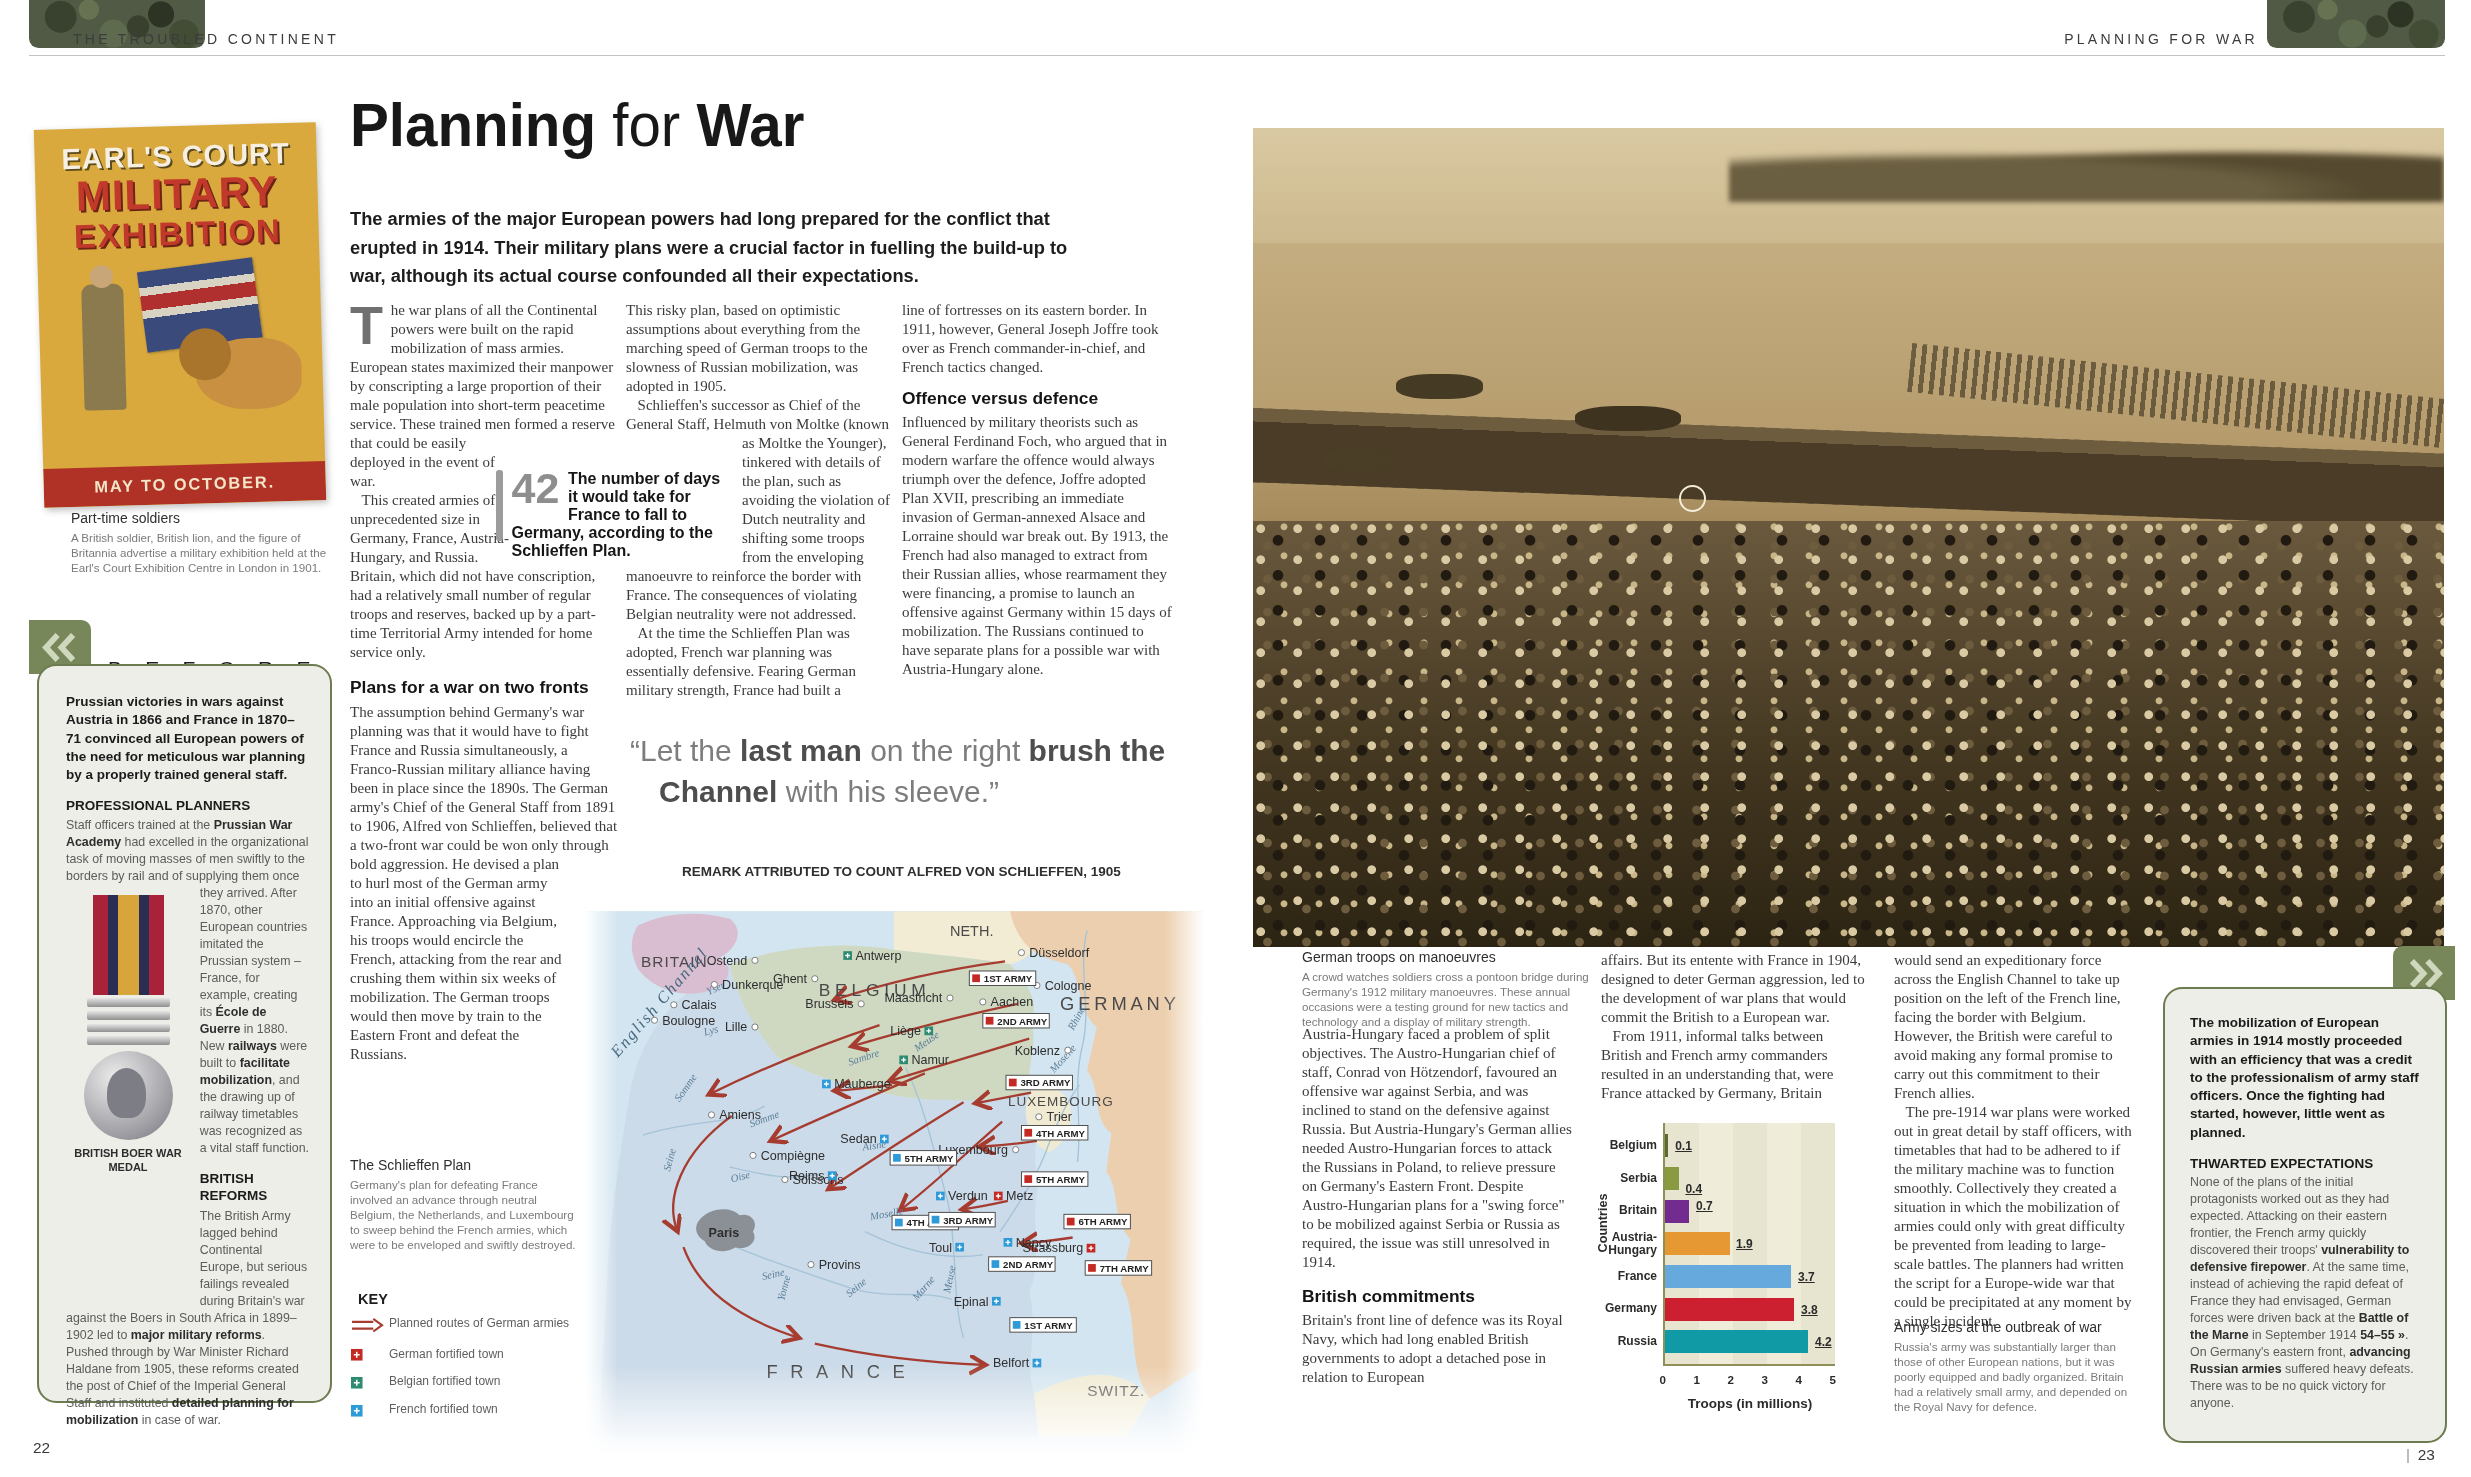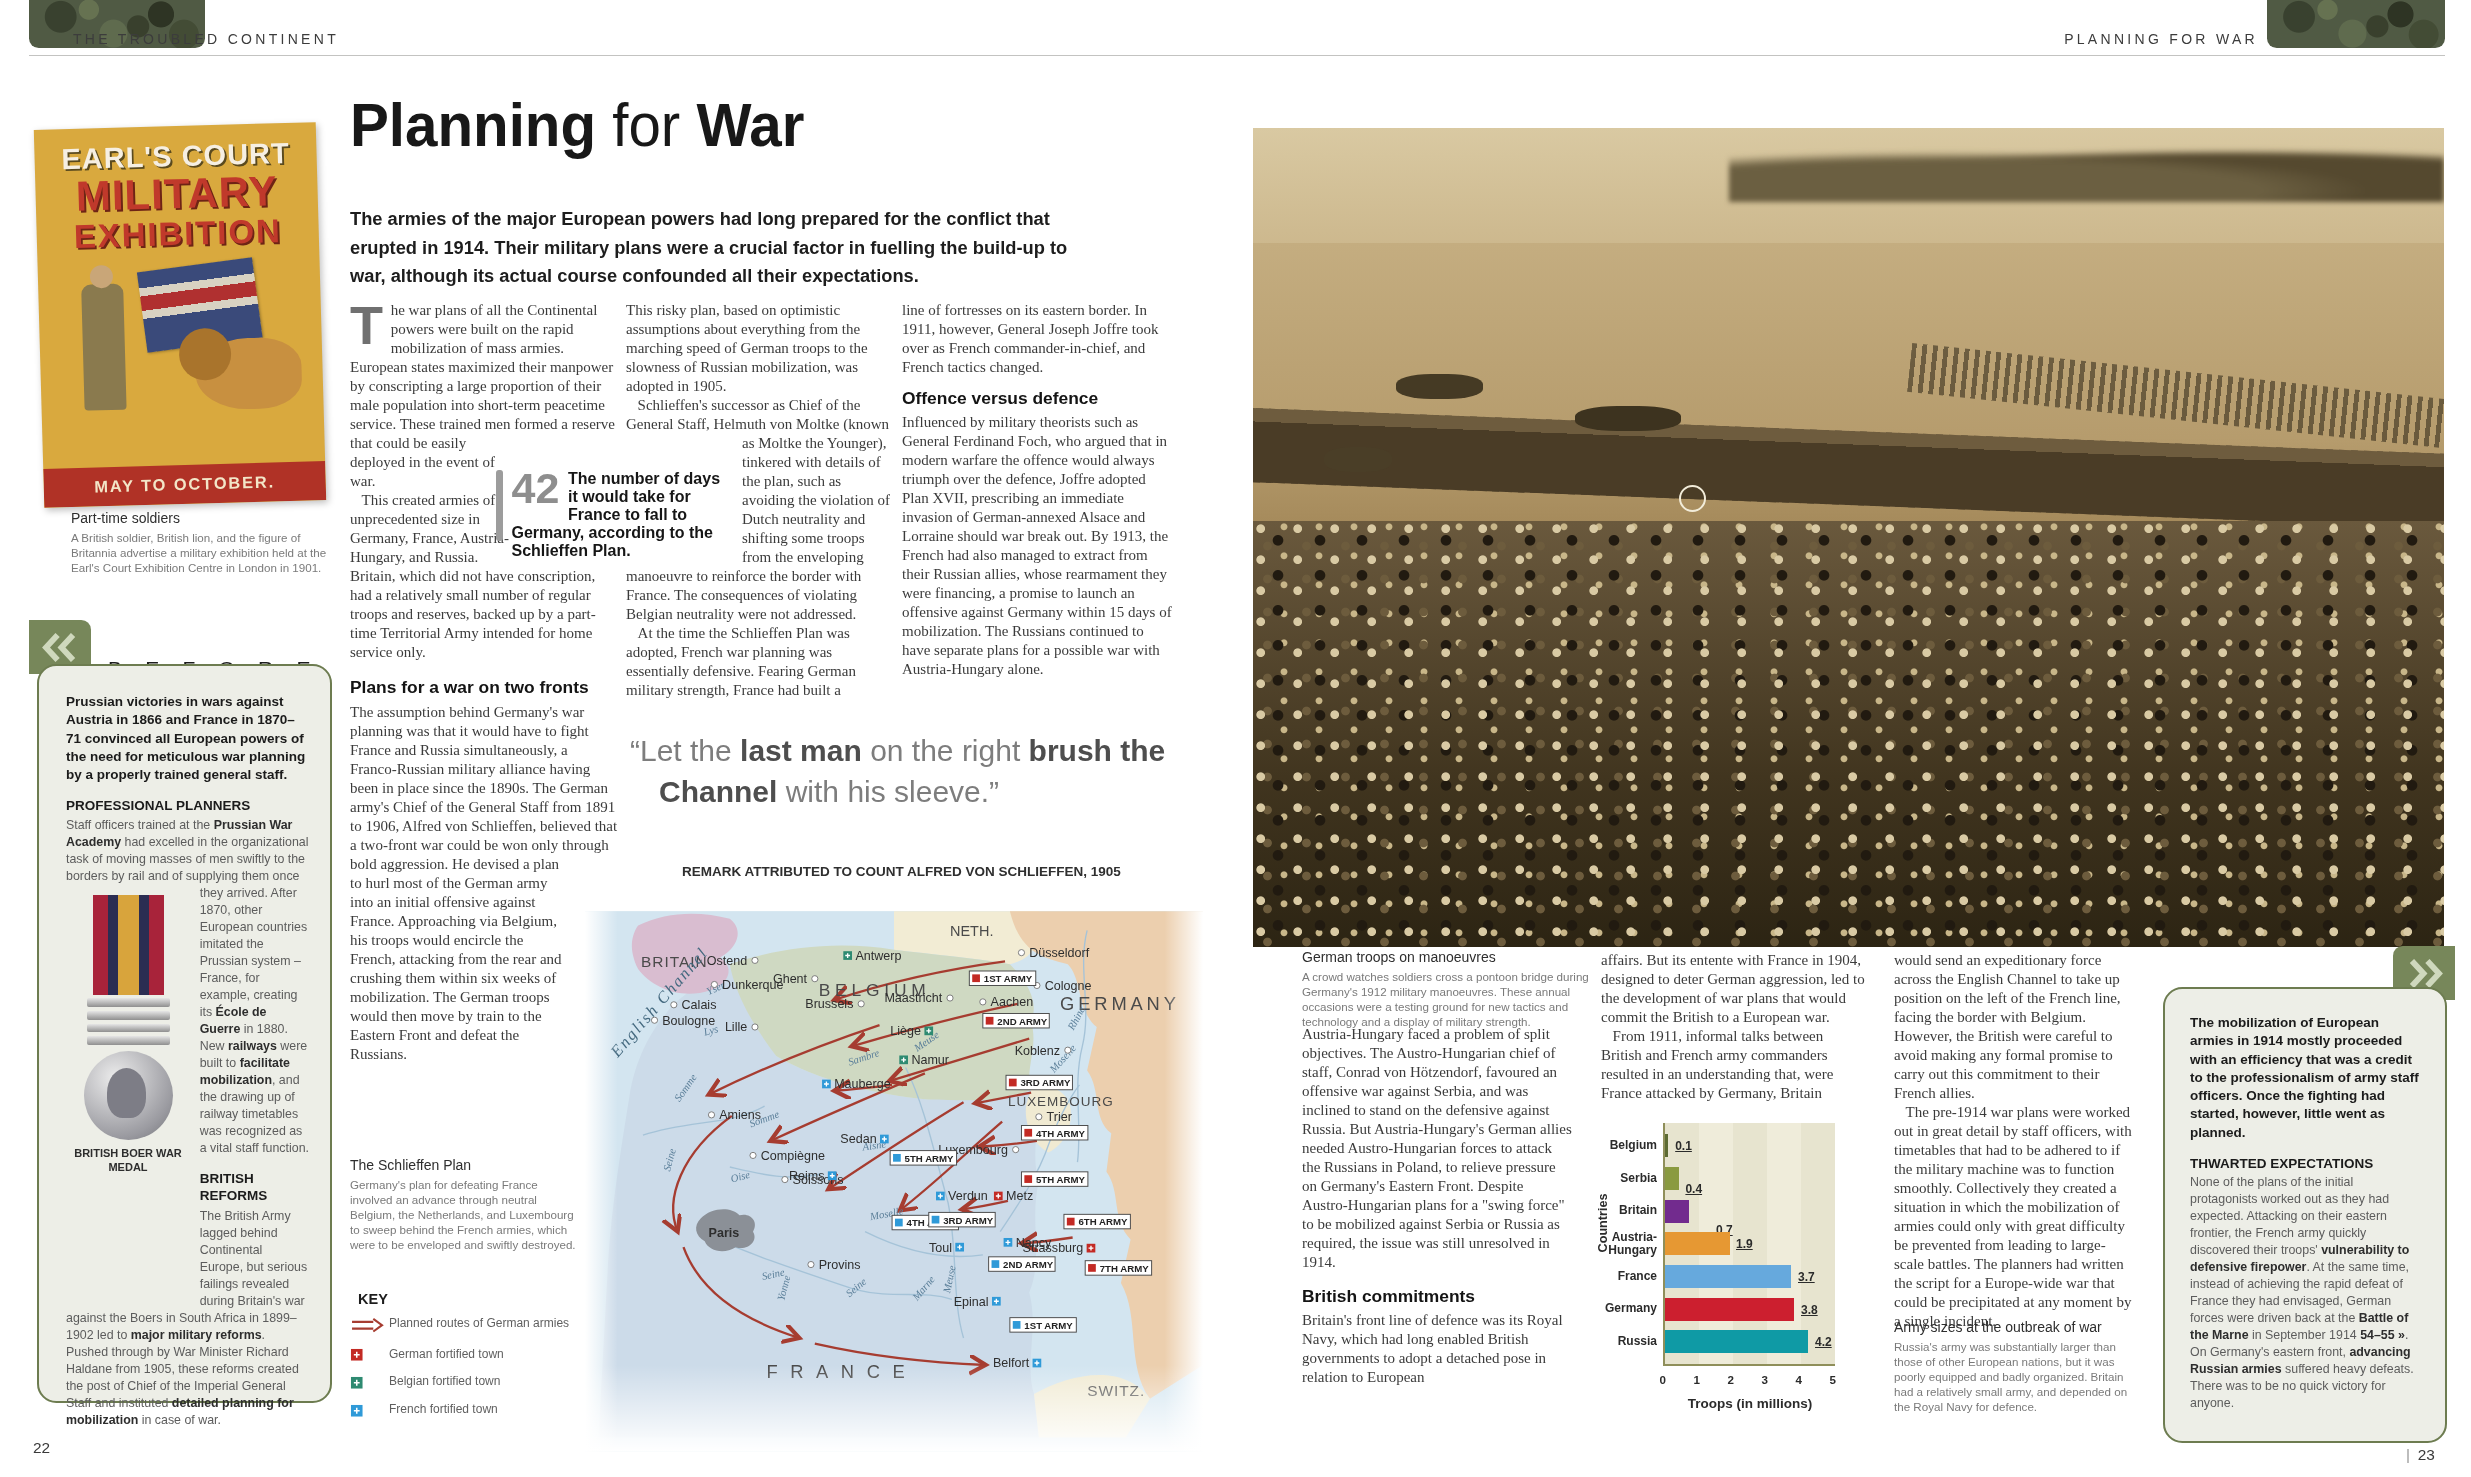--- a/index.html
+++ b/index.html
@@ -534,21 +534,21 @@
   </div>
 
   <div id="chart">
     <div id="chart-ylab">Countries</div>
     <div id="chart-plot">
         <div class="c-bar" style="top: 11.6px; width: 3.4px; background: rgb(93, 107, 51);"></div>
         <div class="c-val" style="left: 10.2px; top: 16.4px;">0.1</div>
         <div class="c-bar" style="top: 44px; width: 13.6px; background: rgb(138, 154, 64);"></div>
         <div class="c-val" style="left: 20.4px; top: 59px;">0.4</div>
         <div class="c-bar" style="top: 77px; width: 24px; background: rgb(114, 43, 142);"></div>
-        <div class="c-val" style="left: 31px; top: 100px; margin-left: 20px;">0.7</div>
+        <div class="c-val" style="left: 31px; top: 76px;">0.7</div>
         <div class="c-bar" style="top: 109px; width: 65px; background: rgb(230, 152, 51);"></div>
         <div class="c-val" style="left: 71px; top: 114px;">1.9</div>
         <div class="c-bar" style="top: 142px; width: 126px; background: rgb(102, 169, 221);"></div>
         <div class="c-val" style="left: 133px; top: 147px;">3.7</div>
         <div class="c-bar" style="top: 175px; width: 129px; background: rgb(204, 31, 47);"></div>
         <div class="c-val" style="left: 136px; top: 180px;">3.8</div>
         <div class="c-bar" style="top: 207px; width: 143px; background: rgb(15, 154, 165);"></div>
         <div class="c-val" style="left: 150px; top: 212px;">4.2</div>
       </div>
     <div id="chart-extras">

